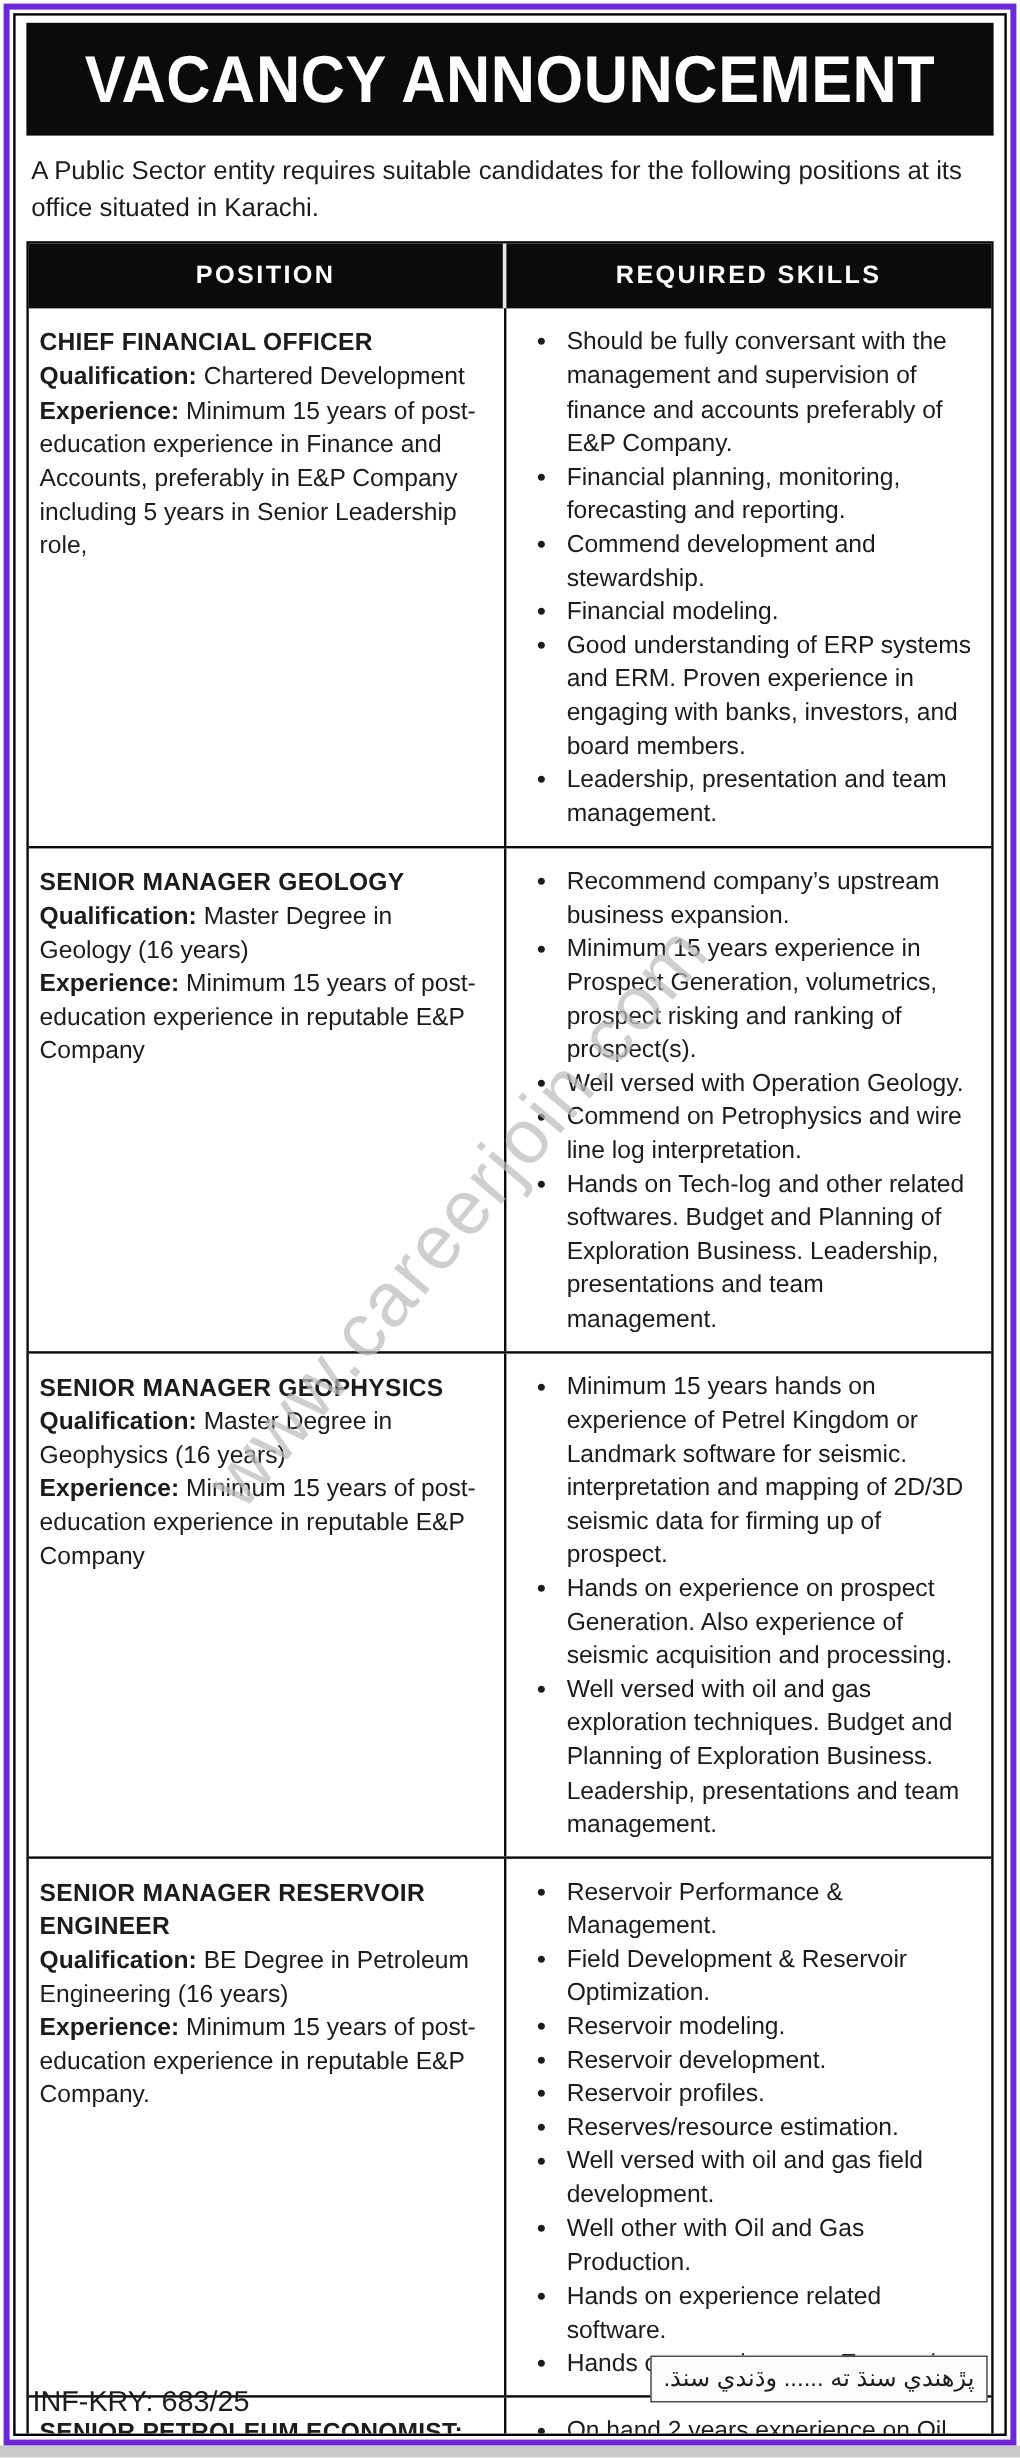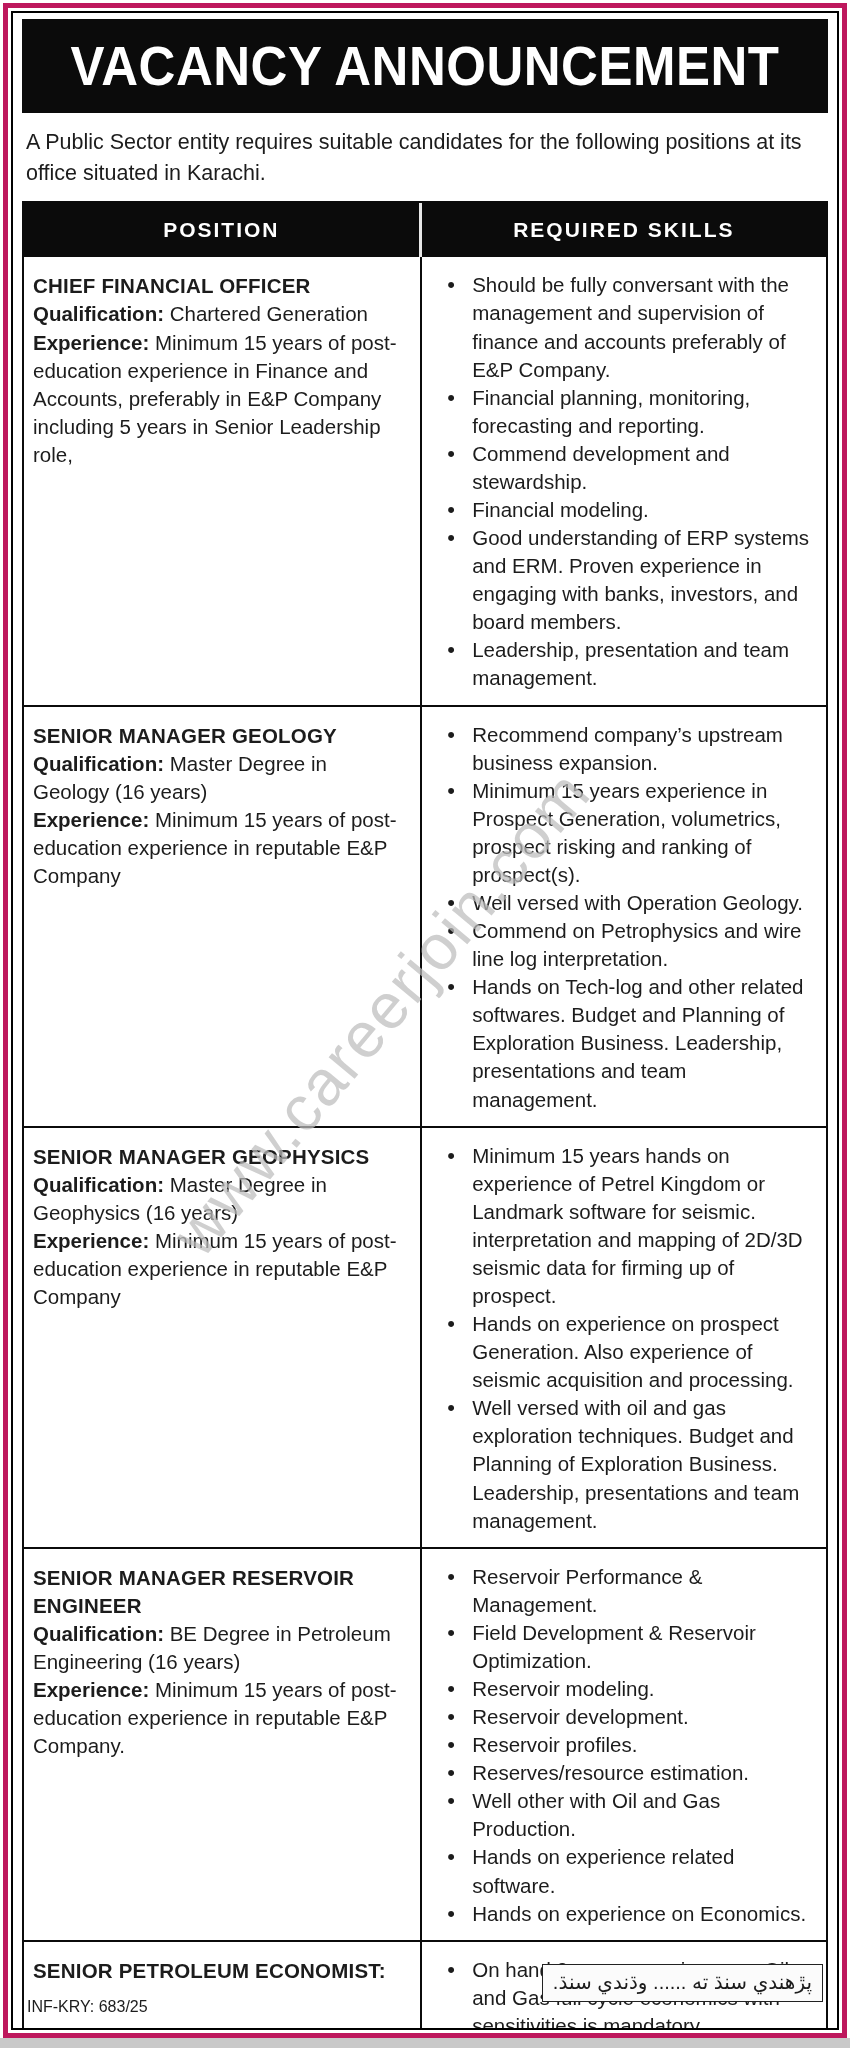--- a/index.html
+++ b/index.html
@@ -4,21 +4,21 @@
 <style>
   html,body{margin:0;padding:0;background:#ffffff;}
   body{
     width:850px;height:2048px;position:relative;overflow:hidden;
     font-family:"Liberation Sans","DejaVu Sans",sans-serif;
     color:#1c1c1c;
     -webkit-font-smoothing:antialiased;
   }
   .page{
     position:absolute;left:3px;top:3px;right:3px;bottom:10px;
-    border:5px solid #be185d;
+    border:5px solid #6d28d9;
     padding:3px;
     background:#fff;
   }
   .frame{
     border:2px solid #000;
     height:100%;
     box-sizing:border-box;
     padding:6px 9px 4px 9px;
     position:relative;
     overflow:hidden;
@@ -102,21 +102,21 @@
     font-size:64px;letter-spacing:2px;font-weight:400;
     color:#bdbdbd;opacity:0.72;
     white-space:nowrap;pointer-events:none;z-index:6;
   }
 
   
   .footer{
     position:absolute;left:14px;right:14px;bottom:12px;
     display:flex;align-items:flex-end;justify-content:space-between;
   }
-  .ref-no{font-size:16px;}
+  .ref-no{font-size:24px;}
   .sindhi-box{
     border:1.5px solid #222;
     background:#fbfbfb;
     padding:5px 10px 7px 10px;
     font-size:20px;
     direction:rtl;
     margin-bottom:14px;
   }
 </style>
 </head>
@@ -133,21 +133,21 @@
 
     <div class="jobs-table">
       <div class="t-header">
         <div class="hcell c1">POSITION</div>
         <div class="hcell c2">REQUIRED SKILLS</div>
       </div>
       <div>
   <div class="t-row">
     <div class="cell pos">
       <div class="pos-title">CHIEF FINANCIAL OFFICER</div>
-      <div class="pos-line"><span class="lbl">Qualification:</span> <span>Chartered Generation</span></div>
+      <div class="pos-line"><span class="lbl">Qualification:</span> <span>Chartered Development</span></div>
       <div class="pos-line"><span class="lbl">Experience:</span> <span>Minimum 15 years of post-education experience in Finance and Accounts, preferably in E&amp;P Company including 5 years in Senior Leadership role,</span></div>
 
     </div>
     <div class="cell skills">
       <ul>
                 <li>Should be fully conversant with the management and supervision of finance and accounts preferably of E&amp;P Company.</li>
                 <li>Financial planning, monitoring, forecasting and reporting.</li>
                 <li>Commend development and stewardship.</li>
                 <li>Financial modeling.</li>
                 <li>Good understanding of ERP systems and ERM. Proven experience in engaging with banks, investors, and board members.</li>
@@ -198,20 +198,21 @@
 
     </div>
     <div class="cell skills">
       <ul>
                 <li>Reservoir Performance &amp; Management.</li>
                 <li>Field Development &amp; Reservoir Optimization.</li>
                 <li>Reservoir modeling.</li>
                 <li>Reservoir development.</li>
                 <li>Reservoir profiles.</li>
                 <li>Reserves/resource estimation.</li>
+                <li>Well versed with oil and gas field development.</li>
                 <li>Well other with Oil and Gas Production.</li>
                 <li>Hands on experience related software.</li>
                 <li>Hands on experience on Economics.</li>
               </ul>
     </div>
   </div>
 
   <div class="t-row">
     <div class="cell pos">
       <div class="pos-title">SENIOR PETROLEUM ECONOMIST:</div>

